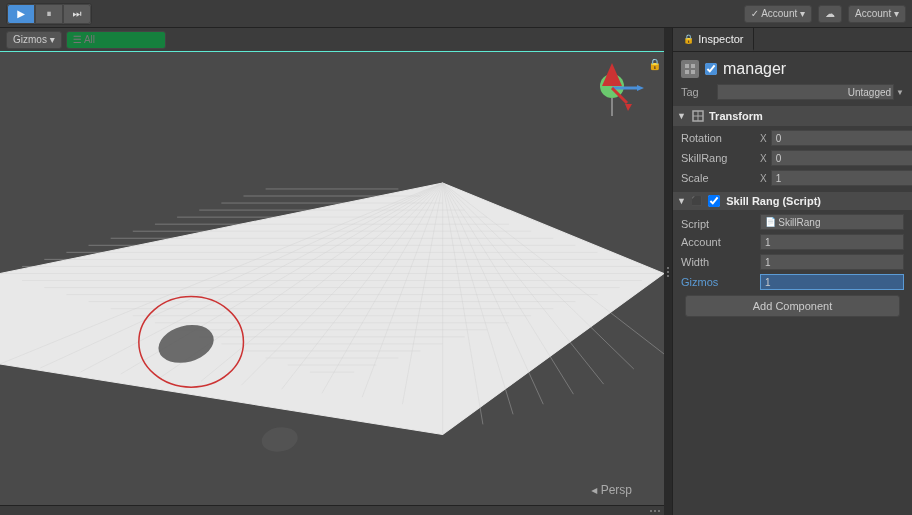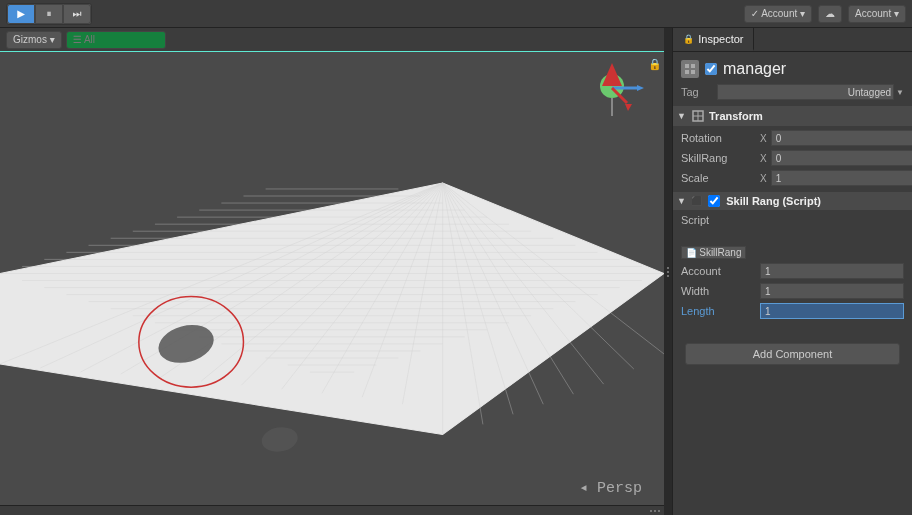--- a/index.html
+++ b/index.html
@@ -142,24 +142,23 @@
       top: 30px;
       right: 20px;
       width: 80px;
       height: 80px;
     }
 
     
     #persp-label {
       position: absolute;
       bottom: 18px;
-      right: 30px;
+      right: 40px;
       color: #aaa;
-      font-size: 15px;
-      font-family: Liberation Mono, monospace;
+      font-size: 12px;
     }
 
     
     #lock-icon {
       position: absolute;
       top: 30px;
       right: 10px;
       color: #999;
       font-size: 11px;
     }
@@ -344,24 +343,23 @@
       flex: 1;
     }
     .field-input.highlighted {
       background: #3a5f8a;
       border-color: #5b9bd5;
     }
 
     
     .script-row {
       display: flex;
-      align-items: flex-start;
+      align-items: flex-end;
       padding: 2px 8px;
-      gap: 20px;
-      flex-direction: column;
+      gap: 4px;
     }
     .script-label {
       color: #bbb;
       font-size: 11px;
       width: 75px;
       flex-shrink: 0;
     }
     .script-value {
       background: #555;
       border: 1px solid #444;
@@ -370,21 +368,21 @@
       height: 16px;
       padding: 0 4px;
       flex: 1;
       display: flex;
       align-items: center;
       gap: 2px;
     }
 
     
     .add-component-btn {
-      margin: 22px 12px;
+      margin: 3px 12px;
       background: #555;
       border: 1px solid #444;
       color: #ccc;
       font-size: 11px;
       padding: 4px 0;
       text-align: center;
       cursor: pointer;
       border-radius: 3px;
       width: calc(100% - 24px);
     }
@@ -640,21 +638,21 @@
       </div>
 
       
       <div class="field-row">
         <span class="field-label">Width</span>
         <input class="field-input" style="flex: 1 1 0%;" value="1">
       </div>
 
       
       <div class="field-row">
-        <span class="field-label blue">Length</span>
+        <span class="field-label blue">Gizmos</span>
         <input class="field-input highlighted" style="flex: 1 1 0%;" value="1">
       </div>
 
       
 
       
       <button class="add-component-btn">Add Component</button>
 
     </div>
   </div>

